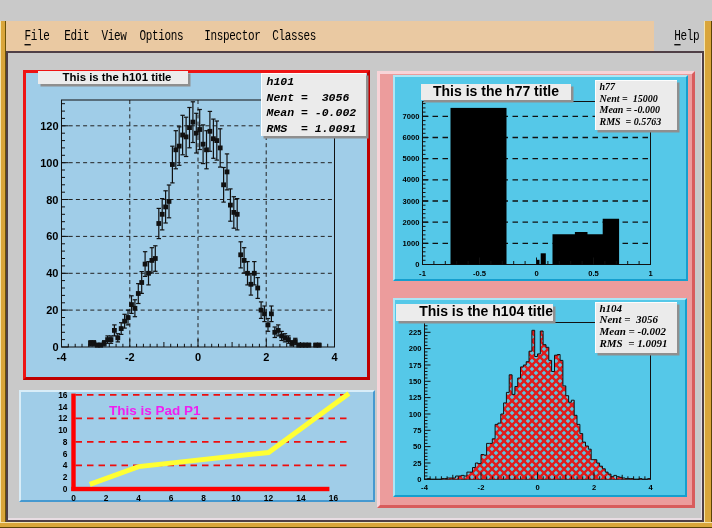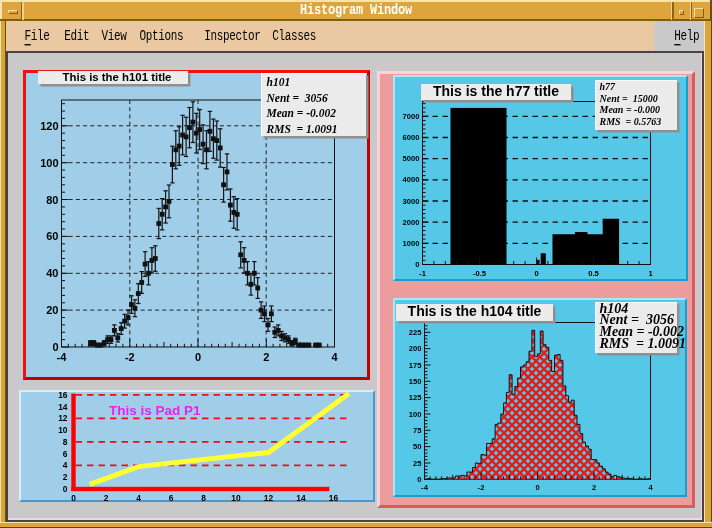--- a/index.html
+++ b/index.html
@@ -58,60 +58,44 @@
 .tbox { position:absolute; background:#ececec; color:#000; text-align:center;
   box-shadow:2.5px 2.5px 0 #8f8f8f; }
 .sbox { position:absolute; background:#ebebeb; color:#000;
   border-top:1.5px solid #fdfdfd; border-left:1.5px solid #fdfdfd;
   box-shadow:2.5px 2.5px 0 #8f8f8f; font-family:"Liberation Serif",serif;
   font-weight:bold; font-style:italic; }
 .sbox div { white-space:pre; }
 #t101 { left:37.5px; top:71px; width:150px; height:13px;
   font:bold 11.4px "Liberation Sans",sans-serif; line-height:13px;padding-left:9px; }
 #s101 { left:260.5px; top:73px; width:105px; height:63px; font-size:11.5px; }
-#s101 div { padding:1.3px 0 0 5px; line-height:14.3px; }
+#s101 div { padding:1.3px 0 0 5px; line-height:14.3px;font-family:Liberation Mono, monospace; }
 #t77 { left:396px; top:84px; width:150px; height:16px;
   font:bold 14px "Liberation Sans",sans-serif; line-height:15px;margin-left:25px; }
 #s77 { left:594.5px; top:80px; width:82px; height:50px; font-size:10px; }
 #s77 div { padding:0 0 0 4px; line-height:11.7px; }
 #t104 { left:396px; top:304px; width:157px; height:16.5px;
-  font:bold 14px "Liberation Sans",sans-serif; line-height:15.5px; }
-#s104 { left:594.5px; top:301.5px; width:82px; height:51px; font-size:14px; }
+  font:bold 14px "Liberation Sans",sans-serif; line-height:15.5px;text-align:right; }
+#s104 { left:594.5px; top:301.5px; width:82px; height:51px; font-size:11px; }
 #s104 div { padding:0 0 0 4px; line-height:11.9px; }
 
 svg { position:absolute; overflow:visible; }
 .fr { fill:none; stroke:#111; stroke-width:1; }
 .tk { stroke:#111; stroke-width:1; }
 .gd { stroke:#222; stroke-width:1; stroke-dasharray:4 3.2; }
 .gd7 { stroke:#111; stroke-width:1.3; stroke-dasharray:5.5 4.5; }
 .eb { stroke:#111; stroke-width:1.2; }
 .lx { font:bold 11px "Liberation Sans",sans-serif; fill:#000; }
 .l7 { font:bold 7.6px "Liberation Sans",sans-serif; fill:#000; }
 .lp { font:bold 8.4px "Liberation Sans",sans-serif; fill:#000; }
 .rgd { stroke:#ee0e0e; stroke-width:1.8; stroke-dasharray:6.5 5; }
 .pmag { font:bold 13.5px "Liberation Sans",sans-serif; fill:#f01ef0; }
 </style></head>
 <body>
 <div id="win">
-  <div class="abs" id="tbar">
-    <div class="hl"></div>
-      <div class="hll"></div>
-      <div class="sh"></div>
-      <div class="shr"></div>
-    <div class="vsep" style="left:21px;background:#8a6614"></div>
-    <div class="vsep" style="left:22.4px;background:#f0d08a"></div>
-    <div class="vsep" style="left:671px;background:#f0d08a"></div>
-    <div class="vsep" style="left:672.4px;background:#8a6614"></div>
-    <div class="vsep" style="left:689.6px;background:#f0d08a"></div>
-    <div class="vsep" style="left:691px;background:#8a6614"></div>
-    <div class="dash"></div>
-      <div class="sq1"></div>
-      <div class="sq2"></div>
-    <div id="ttl">Histogram Window</div>
-  </div>
   <div class="abs" id="menubar">
     <span class="mi" style="left:18.5px"><u>F</u>ile</span>
     <span class="mi" style="left:58.3px">Edit</span>
     <span class="mi" style="left:95.6px">View</span>
     <span class="mi" style="left:133.4px">Options</span>
     <span class="mi" style="left:198.3px">Inspector</span>
     <span class="mi" style="left:266.2px">Classes</span>
     <span class="mi" style="left:668.3px"><u>H</u>elp</span>
   </div>
   <div class="abs" id="lframe"></div>

